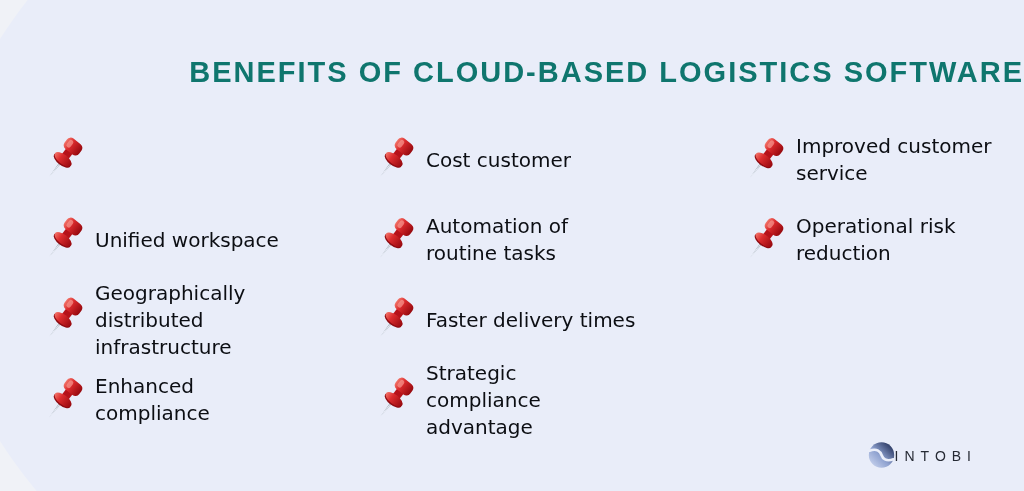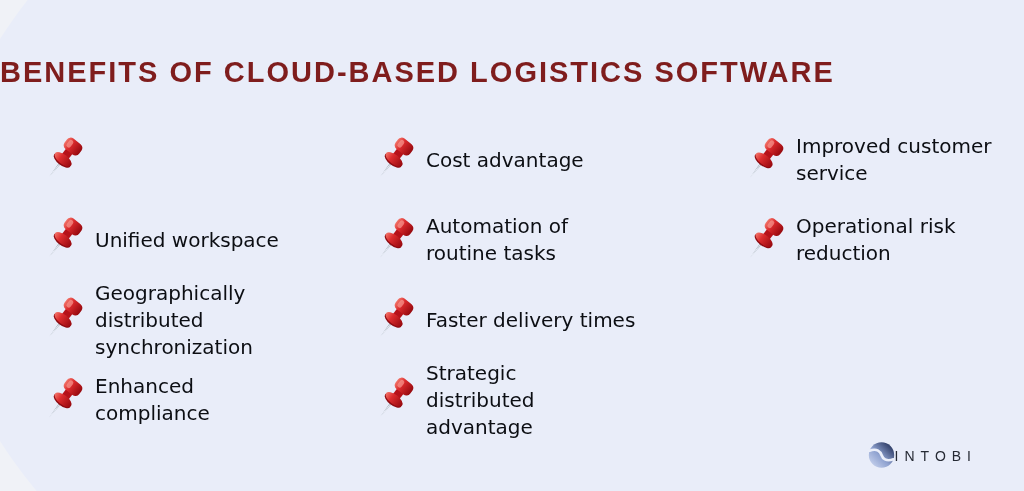--- a/index.html
+++ b/index.html
@@ -15,26 +15,26 @@
     left:-60px;top:-230px;
     width:1250px;height:940px;
     border-radius:50%;
     background:#e9edf9;
   }
   .title{
     position:absolute;
     left:0;right:0;top:72px;
     transform:translateY(-50%);
     margin:0;
-    text-align:left;
+    text-align:right;
     font-family:"Liberation Sans", sans-serif;
     font-size:29px;
     font-weight:700;
     letter-spacing:2px;
-    color:#7f1d1d;
+    color:#0f766e;
     white-space:nowrap;
   }
   .item{
     position:absolute;
     transform:translateY(-50%);
     display:flex;
     align-items:center;
     gap:10px;
   }
   .col1{left:40px}
@@ -117,55 +117,55 @@
         <use href="#pinShape"></use>
       </svg>
     <div class="label">Unified workspace</div>
   </div>
   <div class="item col1 r3">
     <svg class="pin" viewBox="0 0 48 52">
         <use href="#pinShape"></use>
       </svg>
     <div class="label">Geographically
 distributed
-synchronization</div>
+infrastructure</div>
   </div>
   <div class="item col1 r4">
     <svg class="pin" viewBox="0 0 48 52">
         <use href="#pinShape"></use>
       </svg>
     <div class="label">Enhanced
 compliance</div>
   </div>
 
   <div class="item col2 r1">
     <svg class="pin" viewBox="0 0 48 52">
         <use href="#pinShape"></use>
       </svg>
-    <div class="label">Cost advantage</div>
+    <div class="label">Cost customer</div>
   </div>
   <div class="item col2 r3">
     <svg class="pin" viewBox="0 0 48 52">
         <use href="#pinShape"></use>
       </svg>
     <div class="label">Faster delivery times</div>
   </div>
   <div class="item col2 r2">
     <svg class="pin" viewBox="0 0 48 52">
         <use href="#pinShape"></use>
       </svg>
     <div class="label">Automation of
 routine tasks</div>
   </div>
   <div class="item col2 r4">
     <svg class="pin" viewBox="0 0 48 52">
         <use href="#pinShape"></use>
       </svg>
     <div class="label">Strategic
-distributed
+compliance
 advantage</div>
   </div>
 
   <div class="item col3 r1">
     <svg class="pin" viewBox="0 0 48 52">
         <use href="#pinShape"></use>
       </svg>
     <div class="label">Improved customer
 service</div>
   </div>

